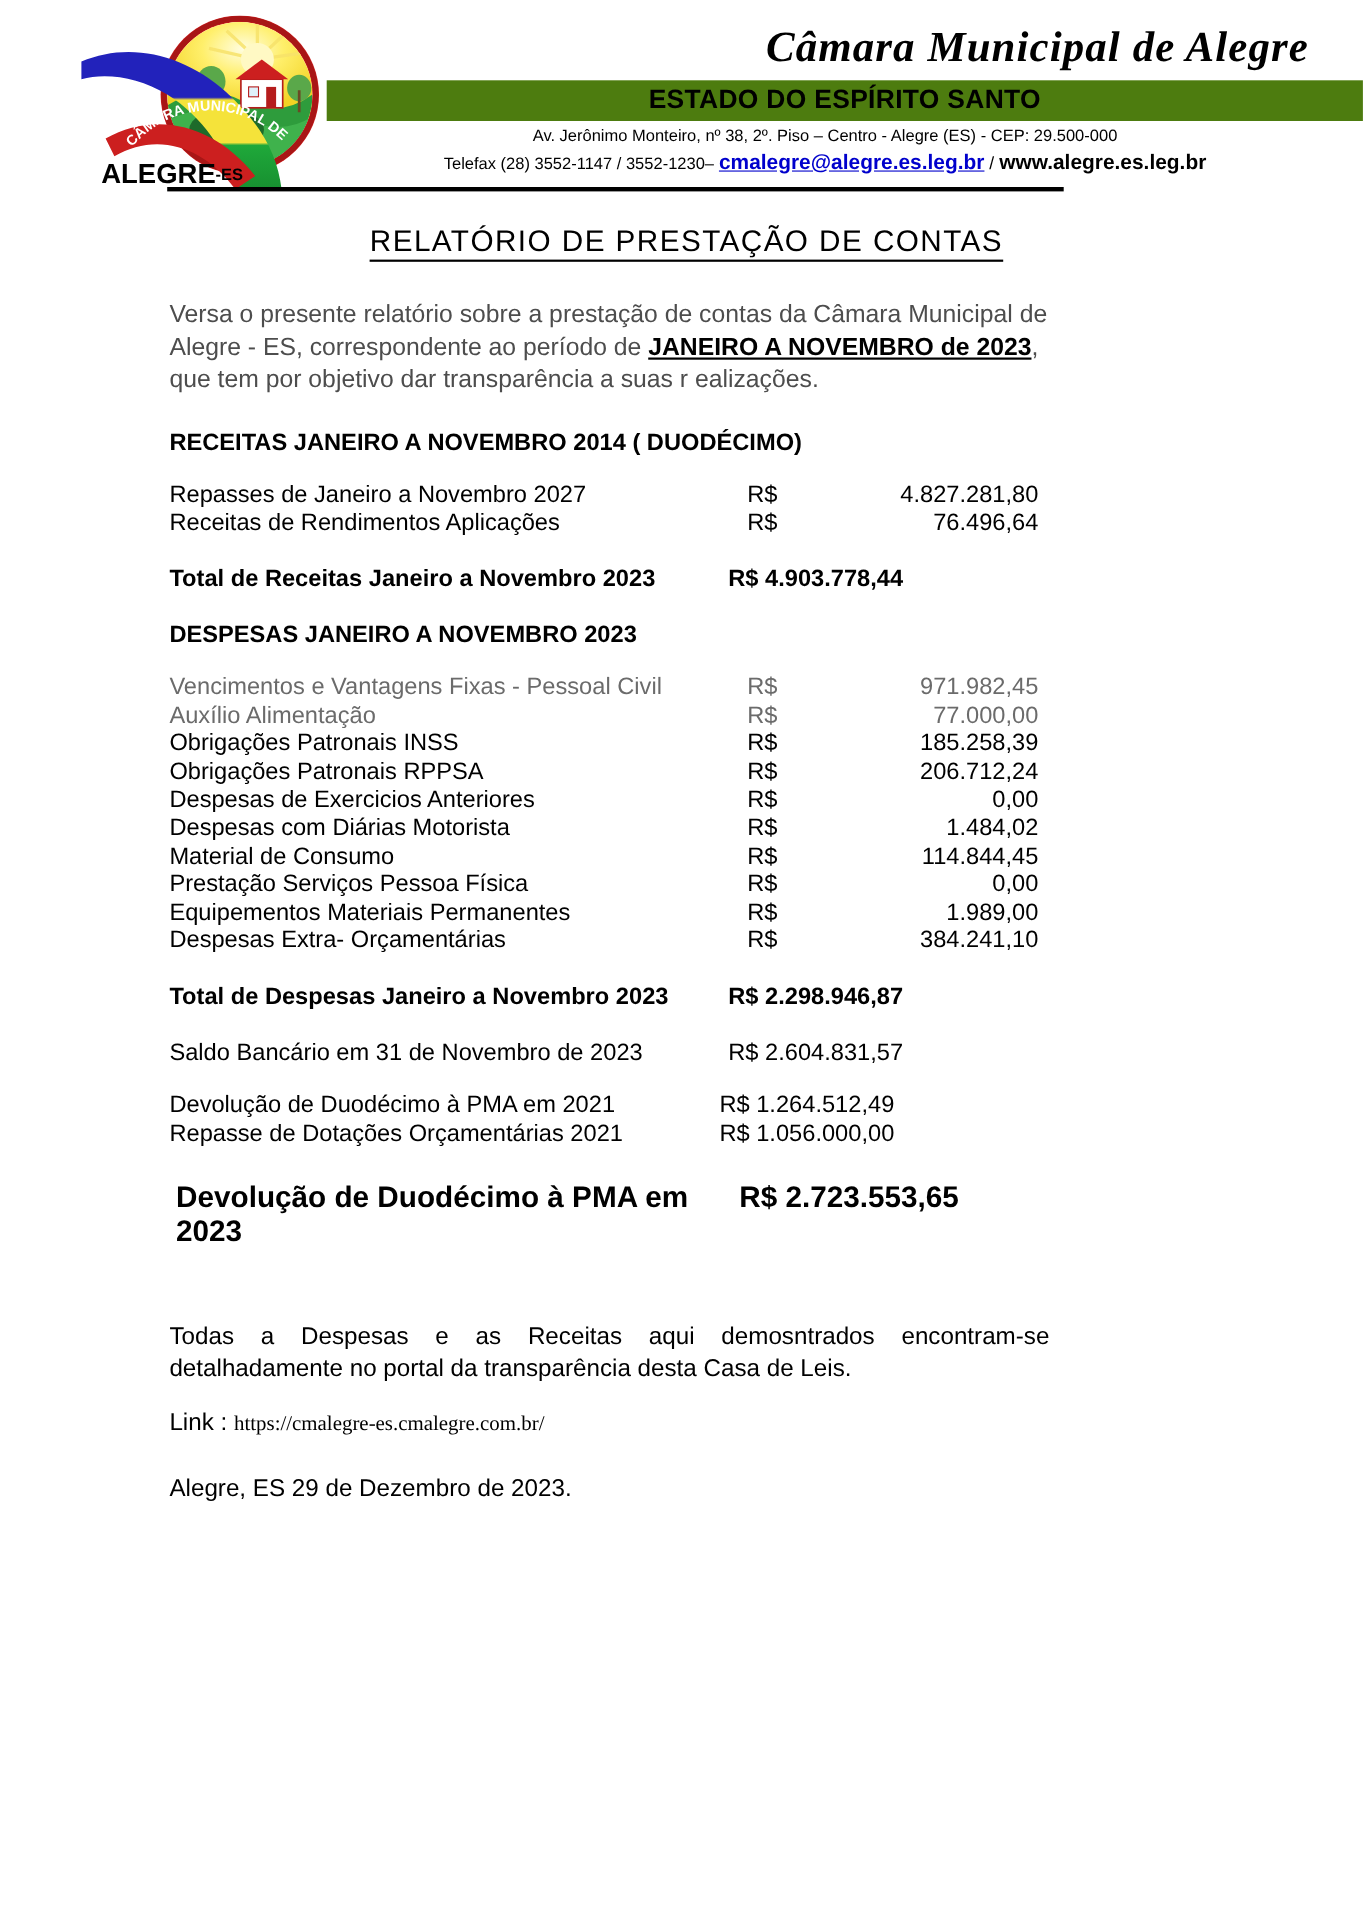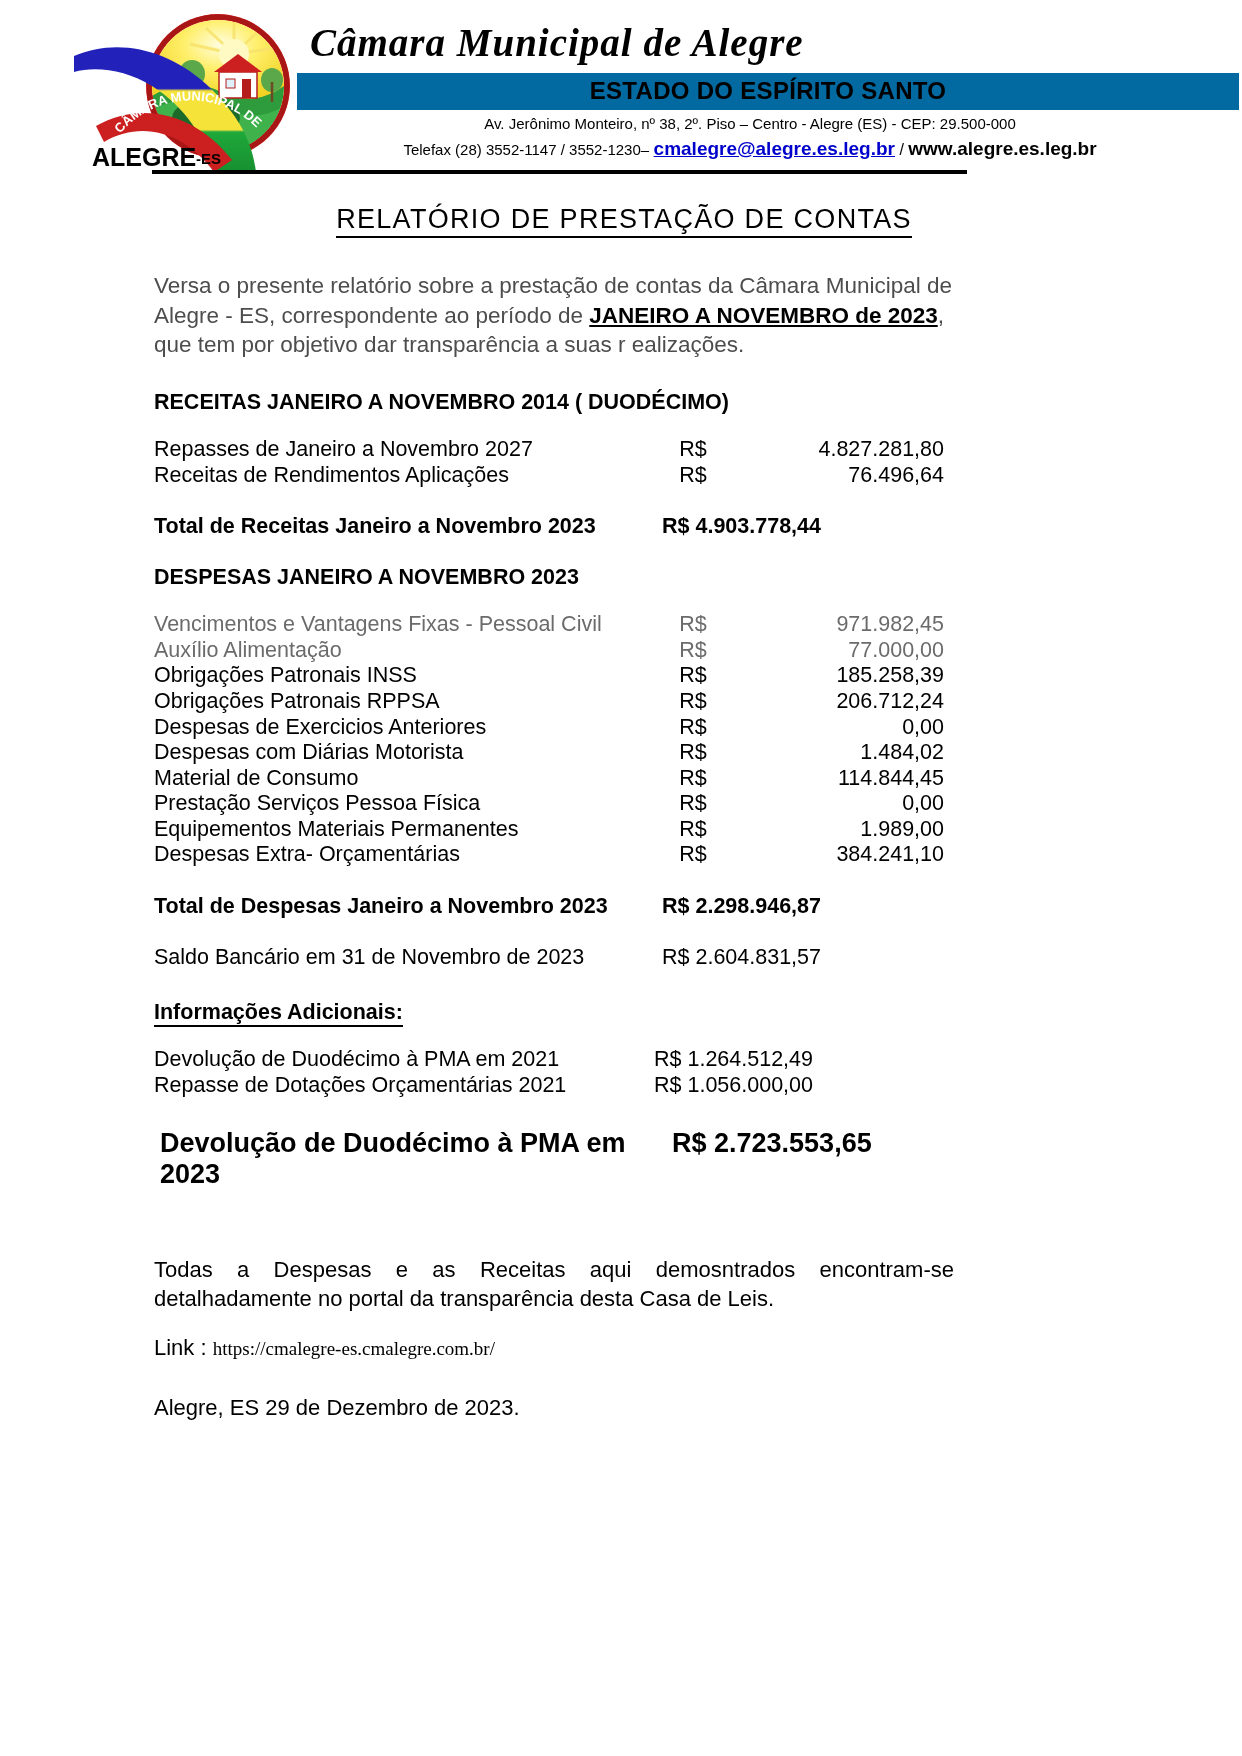--- a/index.html
+++ b/index.html
@@ -32,33 +32,33 @@
   }
   .logo-svg { display: block; }
 
   .header-text {
     position: absolute;
     left: 310px;
     top: 0;
     width: 880px;
   }
   .camara-title {
-    text-align: left;
+    text-align: right;
     font-family: "Liberation Serif", serif;
     font-weight: bold;
     font-style: italic;
     font-size: 39px;
     letter-spacing: 1px;
     padding-top: 22px;
     line-height: 1.1;
     white-space: nowrap;
   }
   .estado-band {
     margin-top: 8px;
-    background: #0369a1;
+    background: #4d7c0f;
     width: 942px;
     margin-left: -13px;
     text-align: center;
     font-weight: bold;
     font-size: 24px;
     letter-spacing: 0.3px;
     padding: 4px 0 5px 0;
     font-family: "Liberation Sans", sans-serif;
   }
   .addr-line {
@@ -401,23 +401,20 @@
     <div class="total-row">
       <div class="t-lbl">Total de Despesas Janeiro a Novembro 2023</div>
       <div class="t-val">R$  2.298.946,87</div>
     </div>
 
     <div class="plain-row">
       <div class="p-lbl">Saldo Bancário em 31 de Novembro de 2023</div>
       <div class="p-val">R$ 2.604.831,57</div>
     </div>
 
-    <div class="info-head">
-      <span>Informações Adicionais:</span>
-    </div>
 
     <table class="rows">
       <tbody>
         <tr>
           <td class="lbl">Devolução de Duodécimo à PMA em 2021</td>
           <td class="cur" colspan="2">R$ 1.264.512,49</td>
         </tr>
         <tr>
           <td class="lbl">Repasse de Dotações Orçamentárias 2021</td>
           <td class="cur" colspan="2">R$ 1.056.000,00</td>

